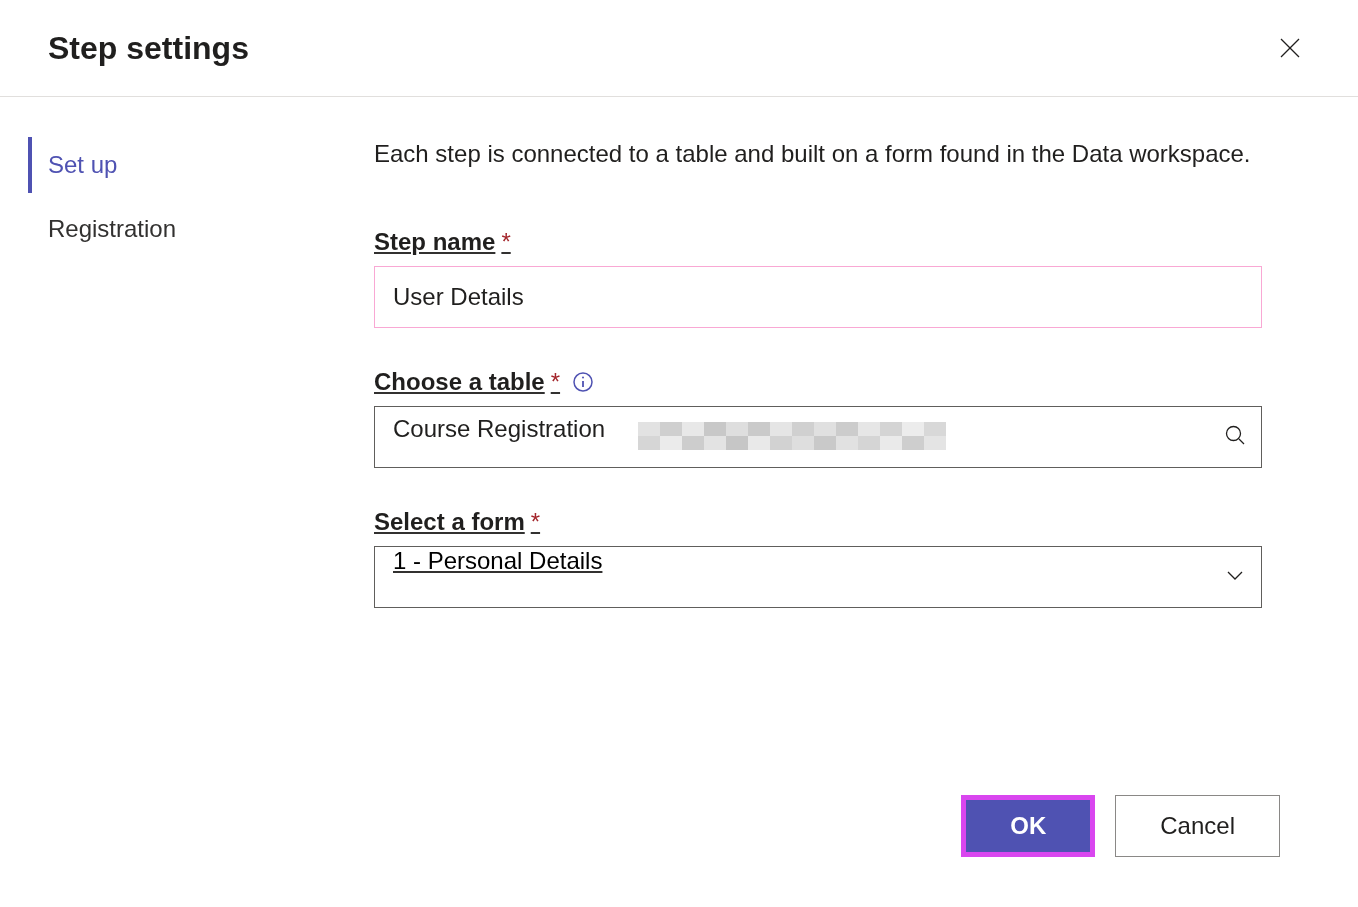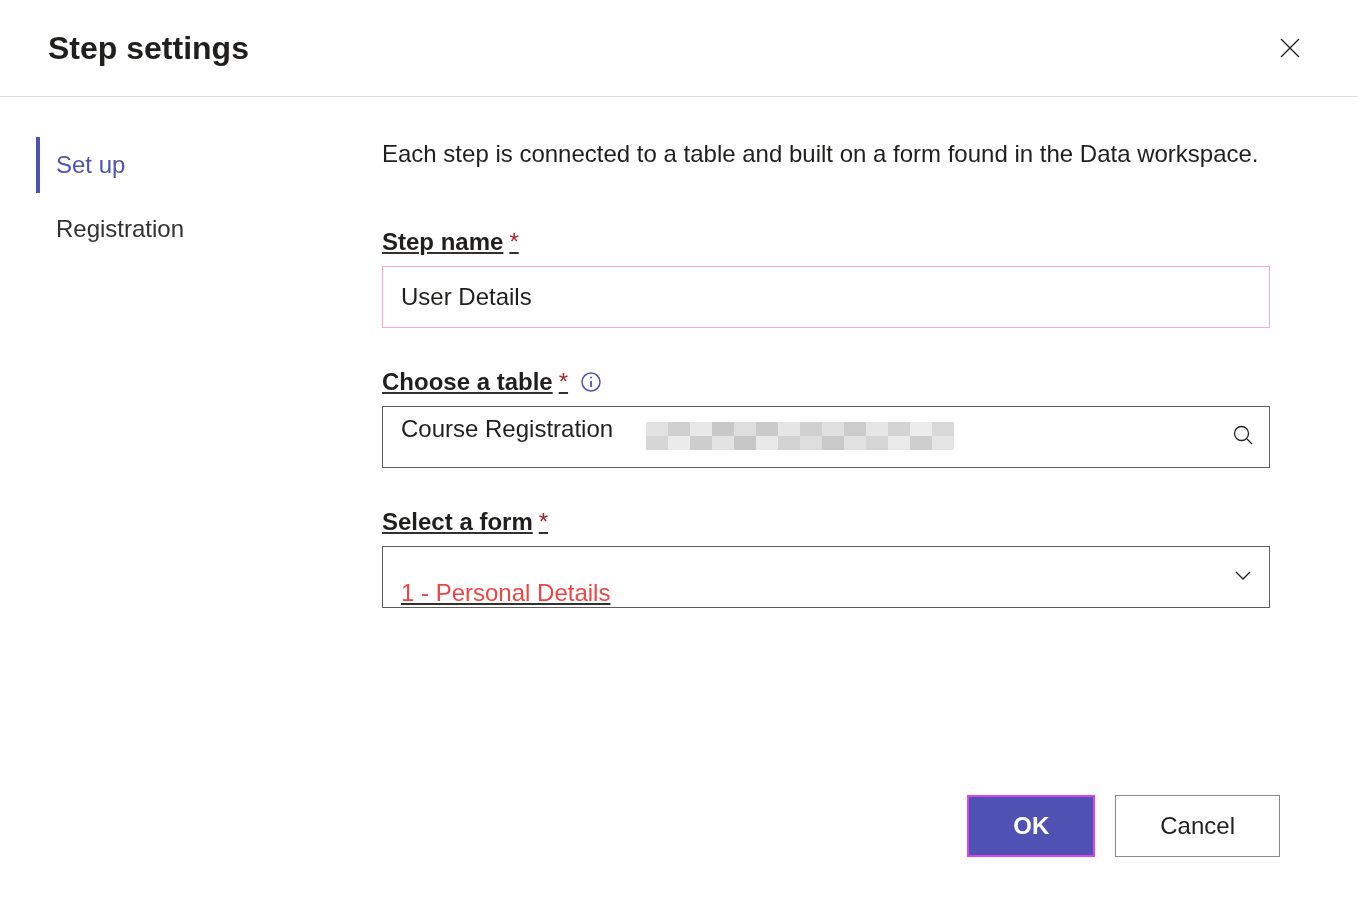--- a/index.html
+++ b/index.html
@@ -36,21 +36,20 @@
       align-items: center;
       justify-content: center;
     }
     .dialog-body {
       display: flex;
       padding-top: 40px;
     }
     .sidebar {
       width: 350px;
       padding-left: 28px;
-      margin-left: 8px;
     }
     .sidebar-item {
       padding: 14px 16px;
       font-size: 24px;
       color: #323130;
       cursor: pointer;
       border-left: 4px solid transparent;
       margin-bottom: 8px;
     }
     .sidebar-item.active {
@@ -125,23 +124,23 @@
     .select-wrap {
       position: relative;
       width: 100%;
     }
     .select-display {
       width: 100%;
       height: 62px;
       border: 1px solid #605e5c;
       font-size: 24px;
       padding: 0 56px 0 18px;
-      color: #ef4444;
-      display: flex;
-      align-items: flex-end;
+      color: #000000;
+      display: flex;
+      align-items: flex-start;
       background: #fff;
       cursor: pointer;
     }
     .chevron-icon {
       position: absolute;
       right: 16px;
       top: 50%;
       transform: translateY(-50%);
       pointer-events: none;
     }
@@ -158,21 +157,21 @@
       font-size: 24px;
       font-family: inherit;
       border: 1px solid #8a8886;
       background: #ffffff;
       color: #201f1e;
       cursor: pointer;
     }
     .btn.primary {
       background: #4f52b2;
       color: #ffffff;
-      border: 2px solid #d946ef;
+      border: 5px solid #d946ef;
       font-weight: 600;
     }
     .pixelate {
       position: absolute;
       pointer-events: none;
     }
   </style>
 </head>
 <body>
 

